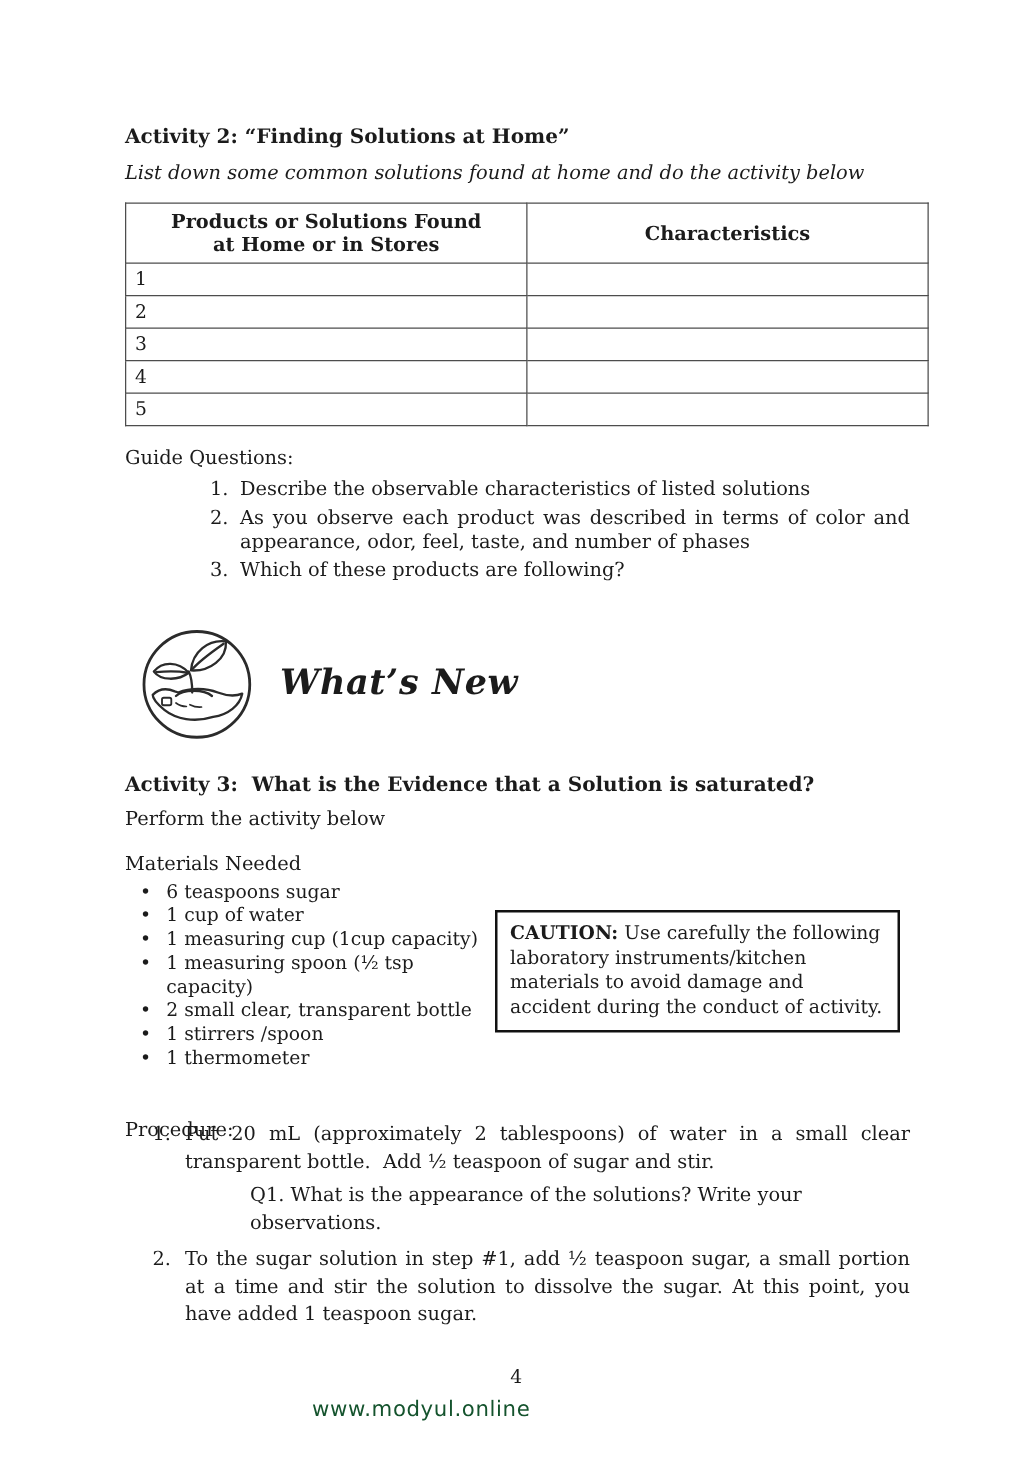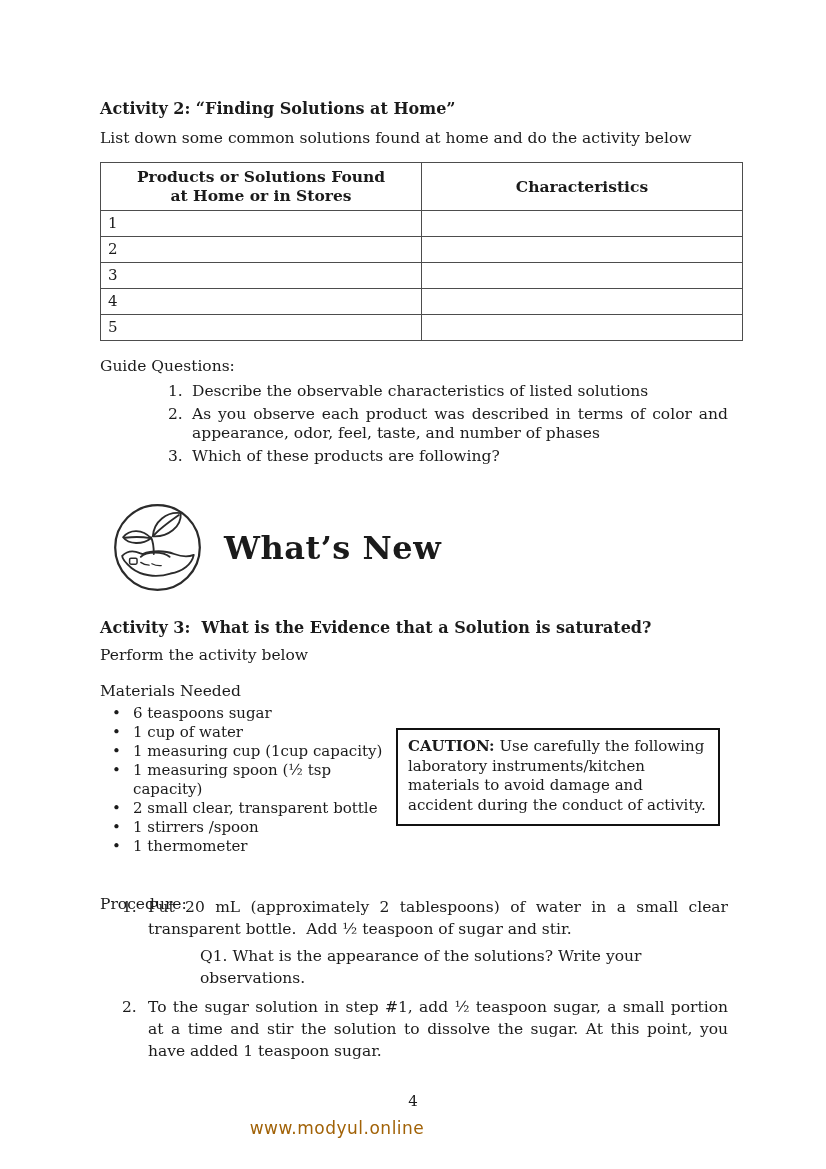--- a/index.html
+++ b/index.html
@@ -36,36 +36,36 @@
   .m-item{position:relative;padding-left:23px;font-size:15px;line-height:19px;}
   .m-item::before{content:"•";position:absolute;left:2px;top:0;font-size:15px;}
   .m-item:nth-child(4) .m-text{display:inline-block;max-width:200px;vertical-align:top;}
 
   
   .caution-box{border:2px solid #111;width:300px;padding:7px 10px 9px 10px;
     font-size:15px;line-height:19.5px;background:#fff;}
   .caution-label{font-weight:bold;}
 
   
-  .wn-title{font-size:32px;font-weight:bold;letter-spacing:.5px;}
+  .wn-title{font-size:28px;font-weight:bold;font-style:italic;letter-spacing:.5px;}
   .wn-icon svg{display:block;}
 
   
   .page-num{width:826px;text-align:center;font-size:15px;}
   .watermark{width:674px;text-align:center;font-size:17px;letter-spacing:.5px;
-    color:#a16207;font-family:"DejaVu Sans","Liberation Sans",sans-serif;}
+    color:#14532d;font-family:"DejaVu Sans","Liberation Sans",sans-serif;}
 </style>
 </head>
 <body>
 
 <div class="page">
 
   <div class="abs h-bold" style="top:99px;left:100px;width:643px;">Activity 2: “Finding Solutions at Home”</div>
 
-  <div class="abs body-text" style="top:128px;left:100px;width:643px;">List down some common solutions found at home and do the activity below</div>
+  <div class="abs body-text" style="top:128px;left:100px;width:643px;font-style:italic;">List down some common solutions found at home and do the activity below</div>
 
   <table class="solutions abs" style="top:162px;left:100px;">
     <thead>
       <tr>
         <th class="col-product">Products or Solutions Found at Home or in Stores</th>
         <th class="col-char">Characteristics</th>
       </tr>
     </thead>
     <tbody id="solutions-tbody">
         <tr>

